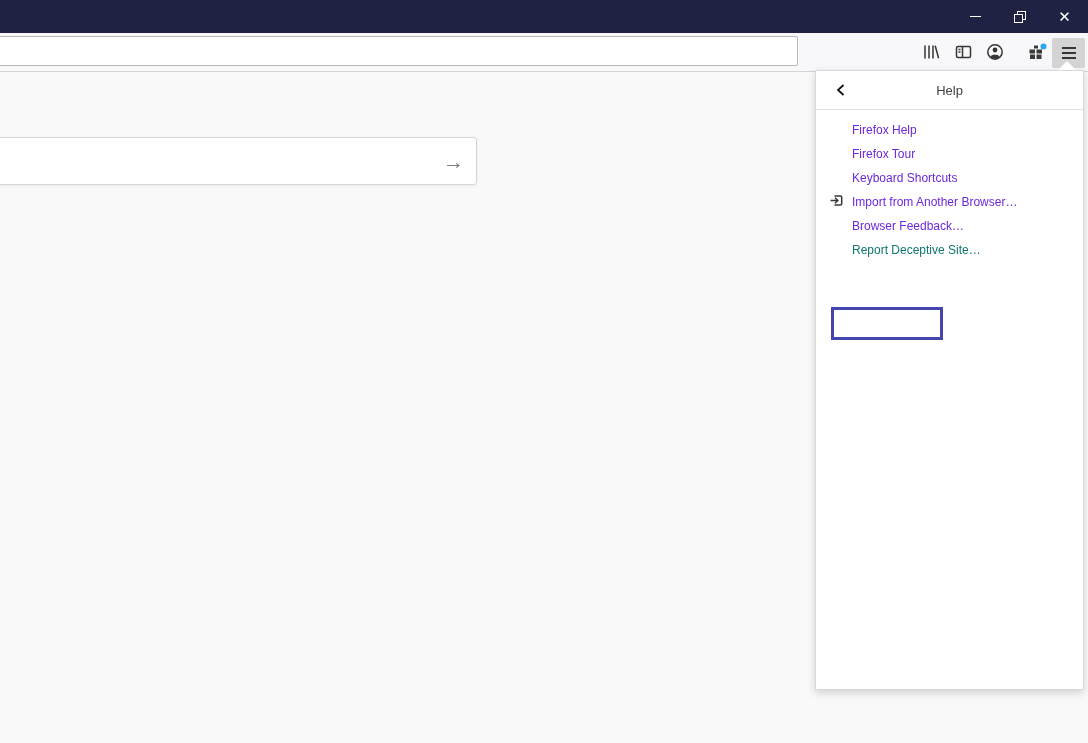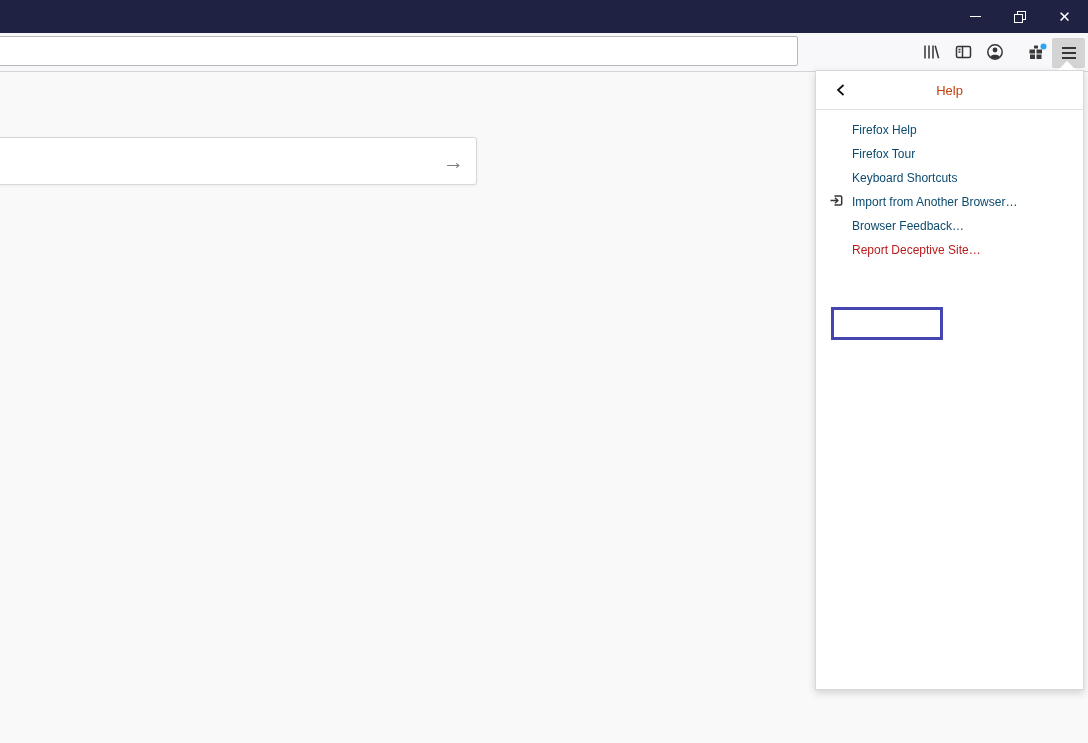--- a/index.html
+++ b/index.html
@@ -40,26 +40,26 @@
     border:1px solid #d7d7db; border-radius:3px; box-shadow:0 1px 3px rgba(0,0,0,0.06); }
   .page-search input { position:absolute; left:12px; top:0; width:420px; height:100%; border:none; outline:none; background:transparent; font-size:15px; font-family:"Liberation Sans",sans-serif; }
   .search-go { position:absolute; right:12px; top:50%; transform:translateY(-50%); color:#7d7d82; font-size:21px; line-height:1; cursor:default; }
 
   
   .panel { position:absolute; left:815px; top:70px; width:269px; height:620px; background:#ffffff;
     border:1px solid #d7d7dc; box-shadow:0 3px 8px rgba(0,0,0,0.16); z-index:20; }
   .panel-header { position:relative; height:39px; border-bottom:1px solid #e1e1e2; }
   .panel-back { position:absolute; left:10px; top:3px; width:32px; height:32px; display:flex; align-items:center; justify-content:center; cursor:default; }
   .panel-title { position:absolute; left:0; top:0; width:100%; height:39px; display:flex; align-items:center; justify-content:center;
-    font-size:13px; color:#c2410c; }
+    font-size:13px; color:#404040; }
   .panel-items { padding-top:8px; }
   .menu-item { position:relative; height:24px; display:flex; align-items:center; padding-left:36px;
-    font-size:12px; color:#0c4a6e; cursor:default; white-space:nowrap; }
+    font-size:12px; color:#6d28d9; cursor:default; white-space:nowrap; }
   .menu-item .item-icon { position:absolute; left:13px; top:50%; transform:translateY(-50%); }
-  .menu-item.disabled { color:#b91c1c; }
+  .menu-item.disabled { color:#0f766e; }
   .about-highlight { position:absolute; left:15px; top:236px; width:112px; height:33px;
     border:3px solid #4545b0; pointer-events:none; z-index:5; }
 
   .icon-stroke { stroke:#363636; stroke-width:1.5; fill:none; }
 </style>
 </head>
 <body>
 
 <div class="titlebar">
   <div class="win-btn minimize">

